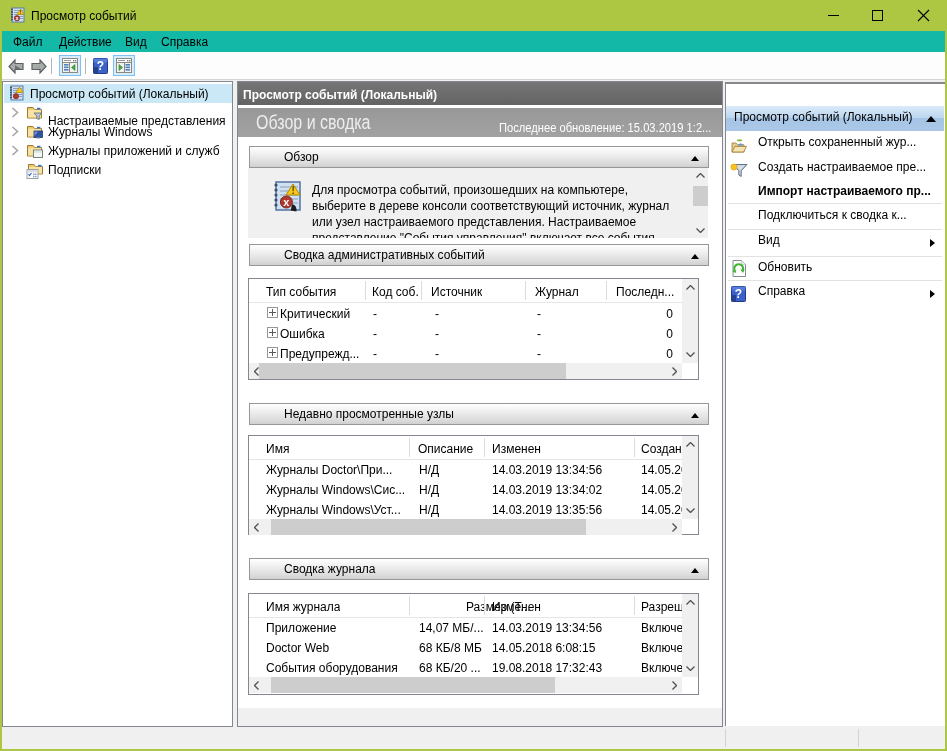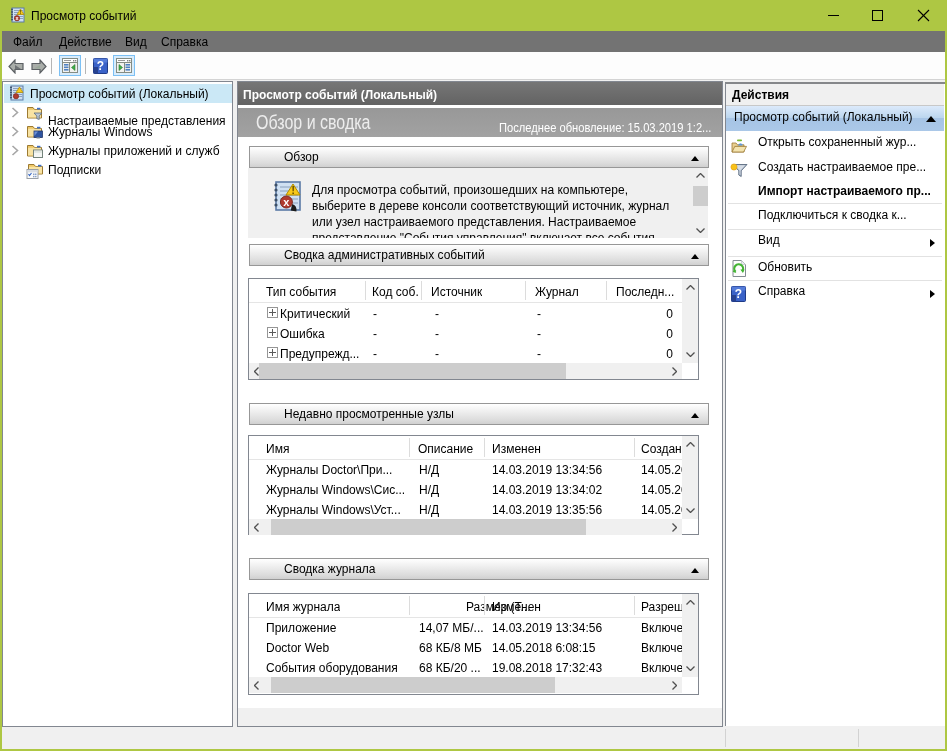--- a/index.html
+++ b/index.html
@@ -5,21 +5,21 @@
   html,body{margin:0;padding:0;width:947px;height:751px;overflow:hidden;
     font-family:"Liberation Sans",sans-serif;font-size:12px;color:#000;}
   .abs{position:absolute;}
   #win{position:absolute;left:0;top:0;width:947px;height:751px;background:#f0f0f0;}
   
   #titlebar{position:absolute;left:0;top:0;width:947px;height:31px;background:#aec743;}
   #bleft{position:absolute;left:0;top:31px;width:2px;bottom:0;background:#aec743;}
   #bright{position:absolute;right:0;top:31px;width:2px;bottom:0;background:#aec743;}
   #bbot{position:absolute;left:0;bottom:0;width:947px;height:2px;background:#aec743;}
   #title-text{position:absolute;left:31px;top:9px;font-size:12px;color:#000;}
-  #menubar{position:absolute;left:2px;top:31px;width:943px;height:21px;background:#737373;border-bottom:1px solid #ececec;}
+  #menubar{position:absolute;left:2px;top:31px;width:943px;height:21px;background:#14b8a6;border-bottom:1px solid #ececec;}
   .menu-item{position:absolute;top:4px;font-size:12px;}
   #toolbar{position:absolute;left:2px;top:52px;width:943px;height:27px;background:#fdfdfd;border-bottom:1px solid #d4d4d4;}
   .tbsep{position:absolute;top:6px;width:1px;height:16px;background:#b5b5b5;}
   .tbbox{position:absolute;top:3px;width:22px;height:21px;background:#d8ecfc;border:1px solid #7cc0f4;box-sizing:border-box;}
   
   #tree{position:absolute;left:2px;top:81px;width:231px;height:646px;background:#fff;border:1px solid #828790;box-sizing:border-box;}
   .trow{position:absolute;left:1px;width:228px;height:19px;}
   .trow .lbl{position:absolute;top:3px;font-size:12px;white-space:nowrap;}
   .chev{position:absolute;left:7px;top:4px;width:8px;height:11px;}
   #center{position:absolute;left:237px;top:81px;width:486px;height:646px;background:#fff;border:1px solid #828790;box-sizing:border-box;}
@@ -407,23 +407,20 @@
           </svg>
         <div class="sb-thumb" style="left:22px;top:0;width:284px;height:16px;"></div>
         <svg style="position:absolute;right:5px;top:3.5px;" width="5" height="9" viewBox="0 0 5 9">
             <path d="M0.5 0.5 L4.5 4.5 L0.5 8.5" fill="none" stroke="#505050" stroke-width="1.3"></path>
           </svg>
       </div>
     </div>
     <div id="cbottom"></div>
   </div>
   <div id="actions">
-    <div id="act-head">
-        <span>Действия</span>
-      </div>
     <div id="act-blue">
       <span class="abs" style="left:8px;top:4px;font-size:12px;">Просмотр событий (Локальный)</span>
       <div class="abs" style="left:200px;top:10px;width:0;height:0;border-left:5px solid transparent;border-right:5px solid transparent;border-bottom:6px solid #000;"></div>
     </div>
     <div class="act-row" style="top:48px;">
       <svg style="position:absolute;left:5px;top:7px;" width="16" height="15" viewBox="0 0 16 15">
         <rect x="6" y="0.6" width="5" height="1.6" rx="0.8" fill="#7cb82f"></rect>
         <path d="M1 13 L1 4 L5 4 L6.5 5.8 L13 5.8 L13 13 Z" fill="#e8cf90" stroke="#9c7a32" stroke-width="0.8"></path>
         <path d="M6.5 6.5 L11.5 6.5 L11.5 5 L9 4.2 Z" fill="#5f96d8"></path>
         <path d="M1 13 L3.8 7.4 L15.5 7.4 L12.6 13 Z" fill="#f3e3ae" stroke="#9c7a32" stroke-width="0.8"></path>

